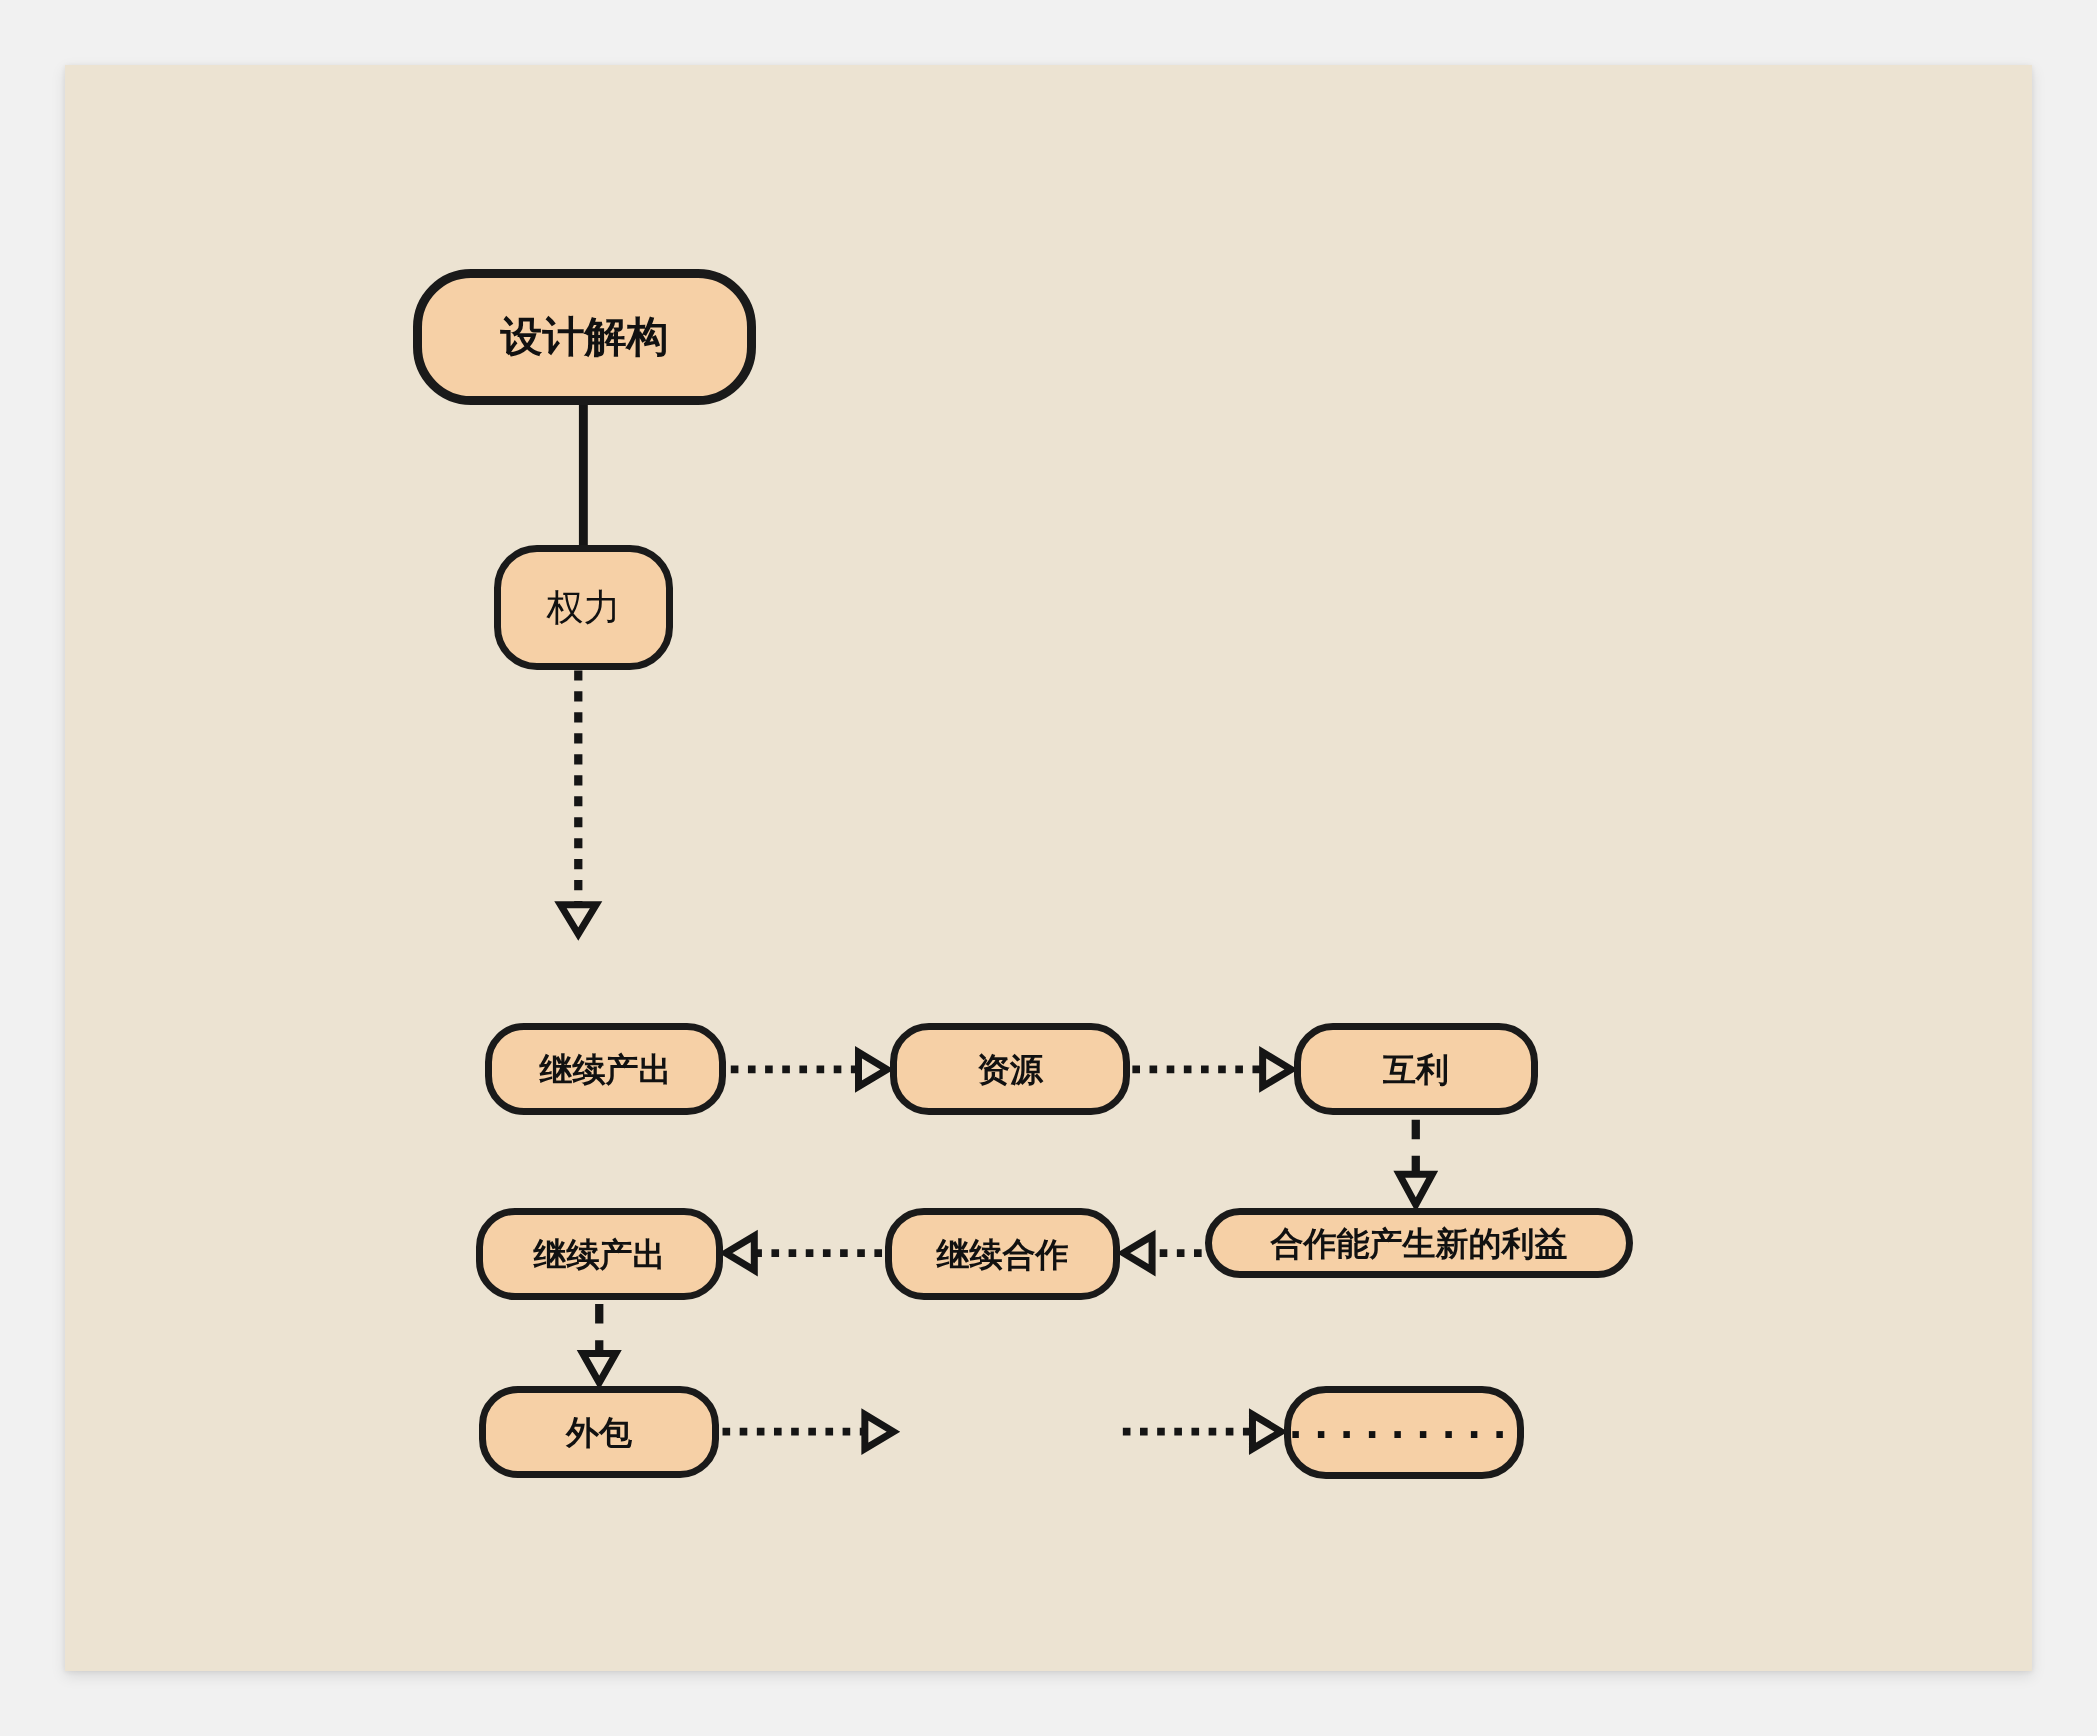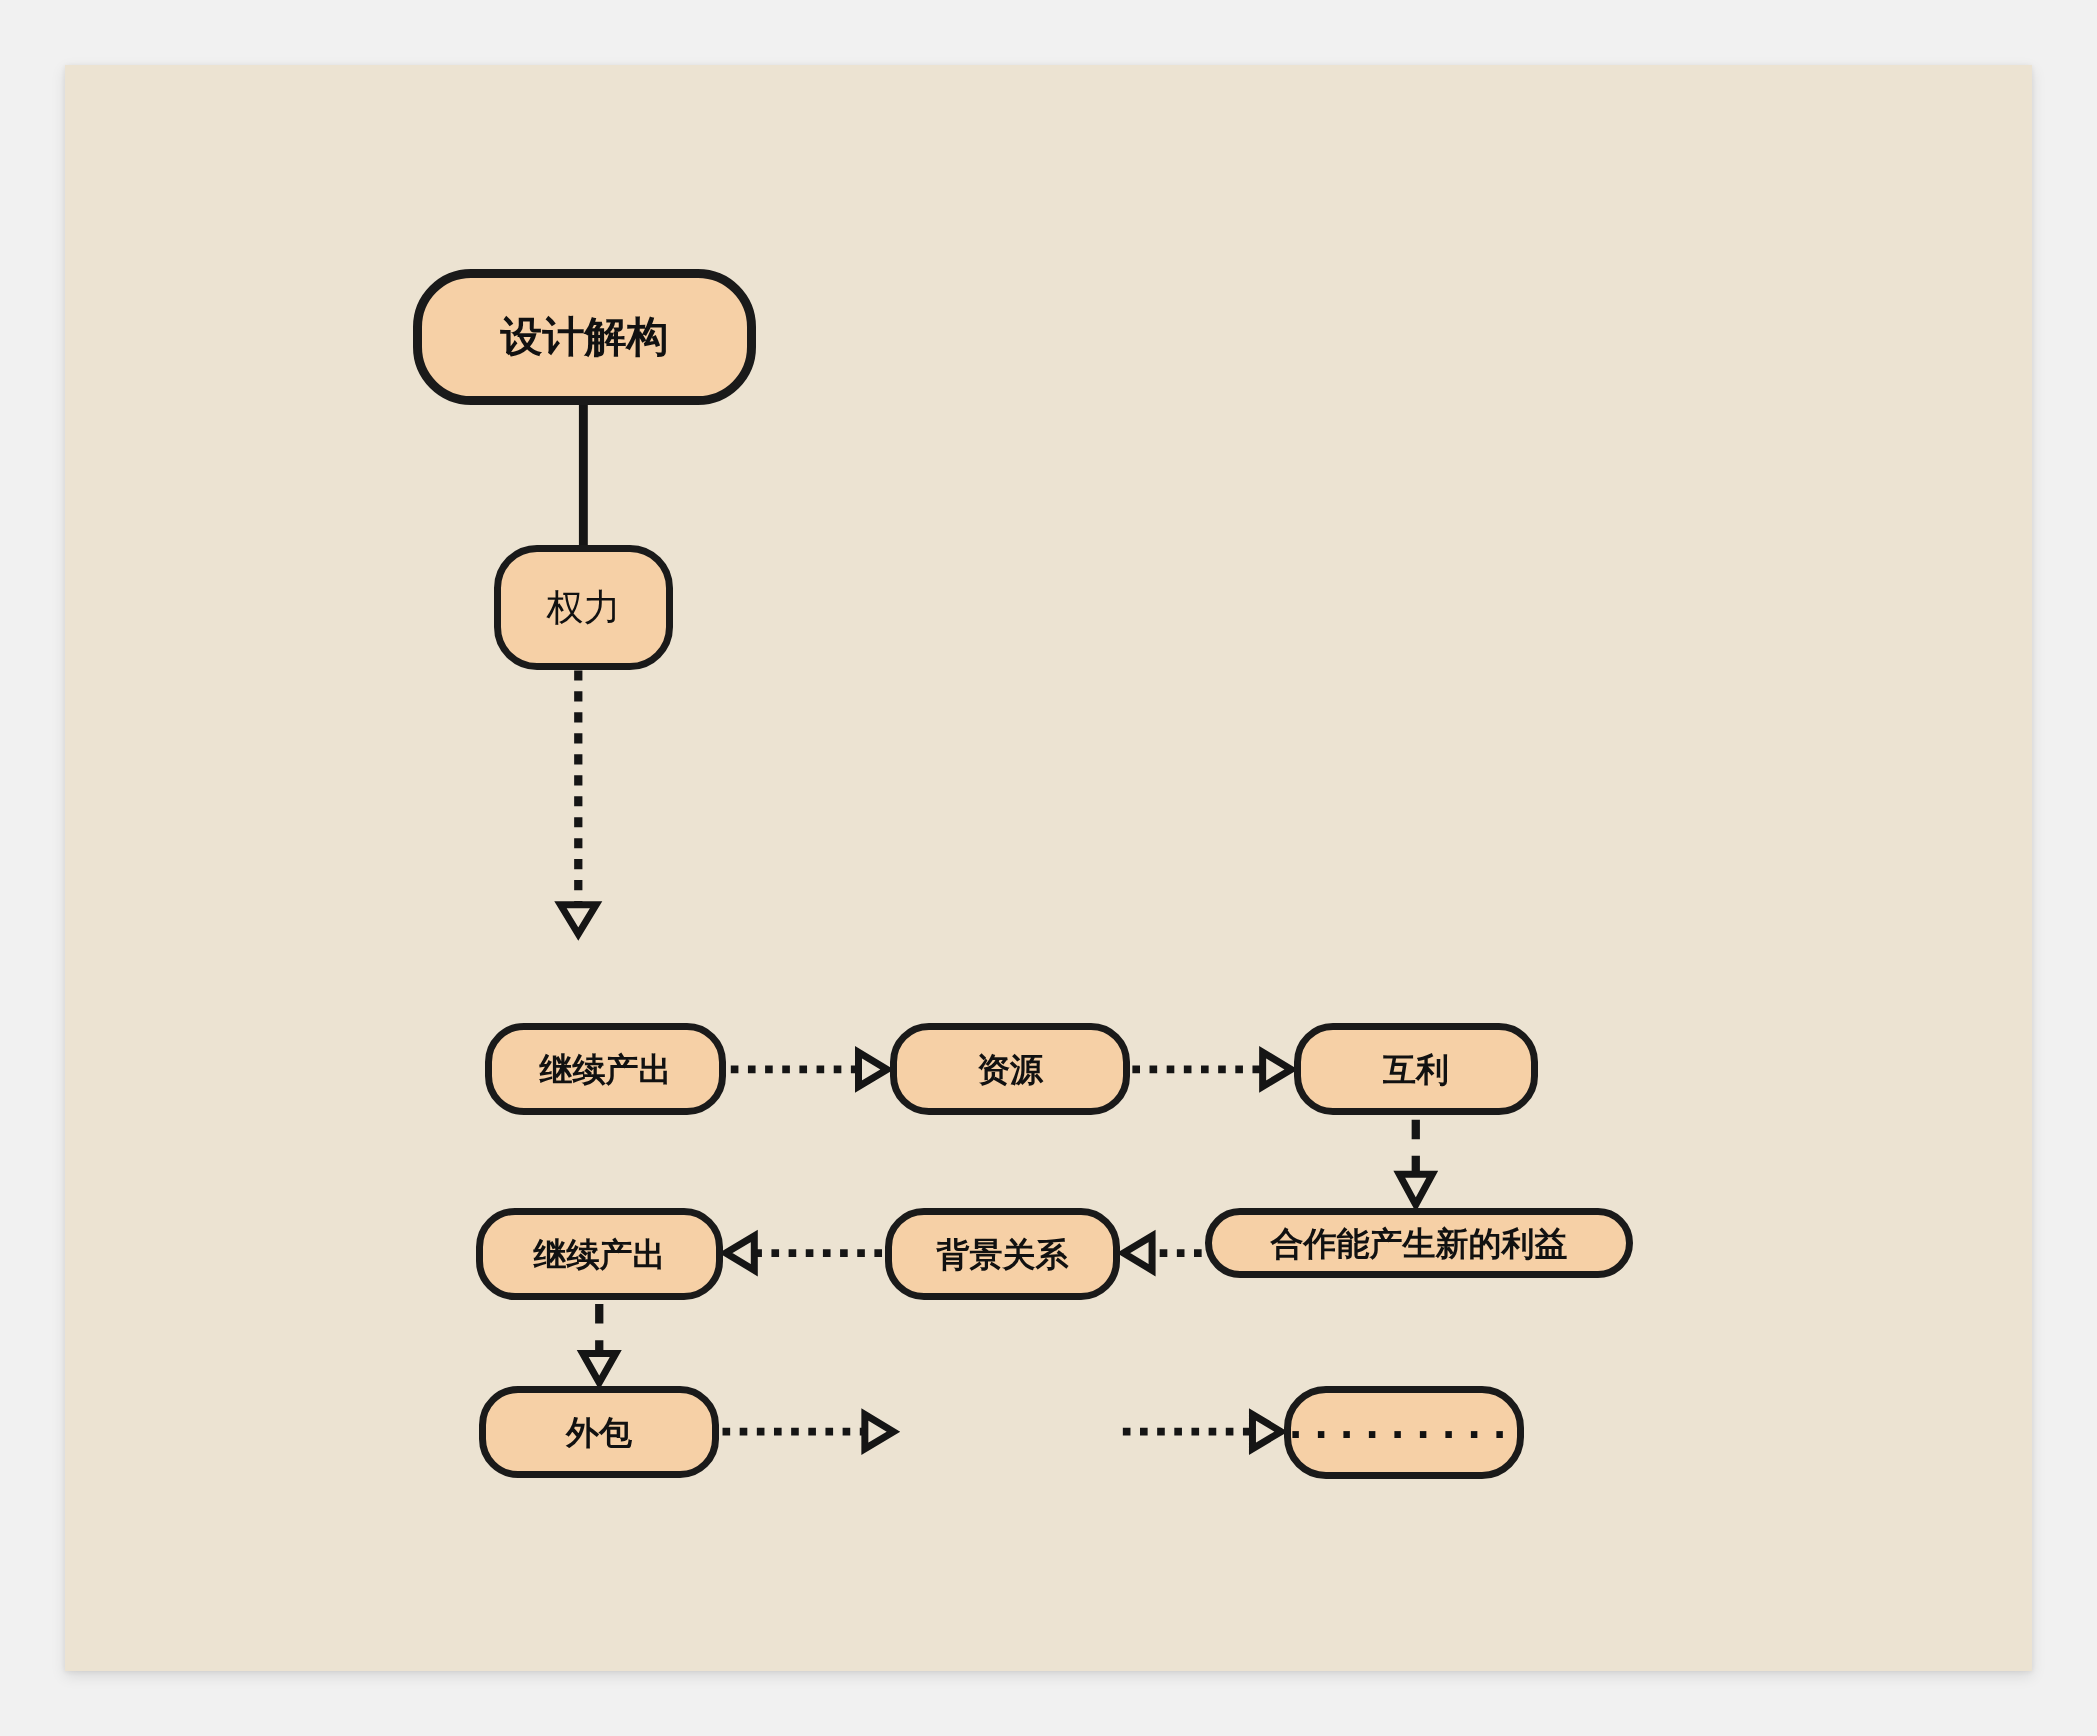--- a/index.html
+++ b/index.html
@@ -108,21 +108,21 @@
 
   <div class="node" id="n-mut">
     <span class="label">互利</span>
   </div>
 
   <div class="node" id="n-cout">
     <span class="label">继续产出</span>
   </div>
 
   <div class="node" id="n-ccoop">
-    <span class="label">背景关系</span>
+    <span class="label">继续合作</span>
   </div>
 
   <div class="node" id="n-newben">
     <span class="label">合作能产生新的利益</span>
   </div>
 
   <div class="node" id="n-outsrc">
     <span class="label">外包</span>
   </div>
 

